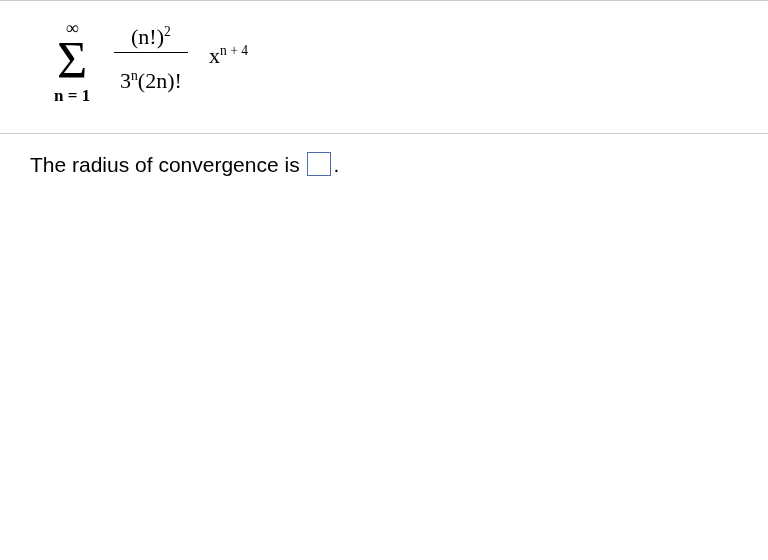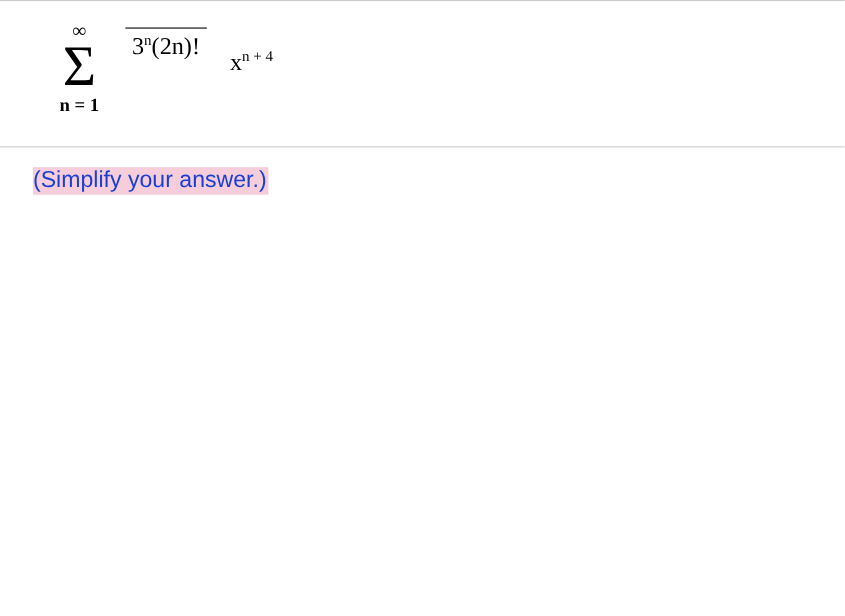--- a/index.html
+++ b/index.html
@@ -63,21 +63,21 @@
     line-height: 1;
   }
   .frac .num {
     display: block;
     font-size: 22px;
     padding: 0 6px 4px 6px;
   }
   .frac .den {
     display: block;
     font-size: 22px;
-    padding: 4px 6px 0 6px;
+    padding: 16px 6px 0 6px;
     border-top: 1.5px solid #000;
   }
   .sup {
     font-size: 0.62em;
     vertical-align: super;
     position: relative;
   }
   .xpart {
     position: absolute;
     left: 155px;
@@ -112,30 +112,33 @@
 <div class="section">
 
 
   <div class="formula">
     <span class="sigma-block">
       <span class="sigma-top">∞</span>
       <span class="sigma">Σ</span>
       <span class="sigma-bottom">n = 1</span>
     </span>
     <span class="frac">
+      <span class="num">
+        <span>(n!)</span><span class="sup">2</span>
+      </span>
       <span class="den">
         <span>3</span><span class="sup">n</span><span>(2n)!</span>
       </span>
     </span>
     <span class="xpart">
       <span>x</span><span class="sup">n + 4</span>
     </span>
   </div>
 
 </div>
 
 <div class="hr"></div>
 
 <div class="section">
-  <div>
-    <span class="simplify">(Simplify your answer.)</span>
+  <div class="answer-line">
+    <span>The radius of convergence is </span><span class="answer-box"></span><span>.</span>
   </div>
 </div>
 
 </body></html>

